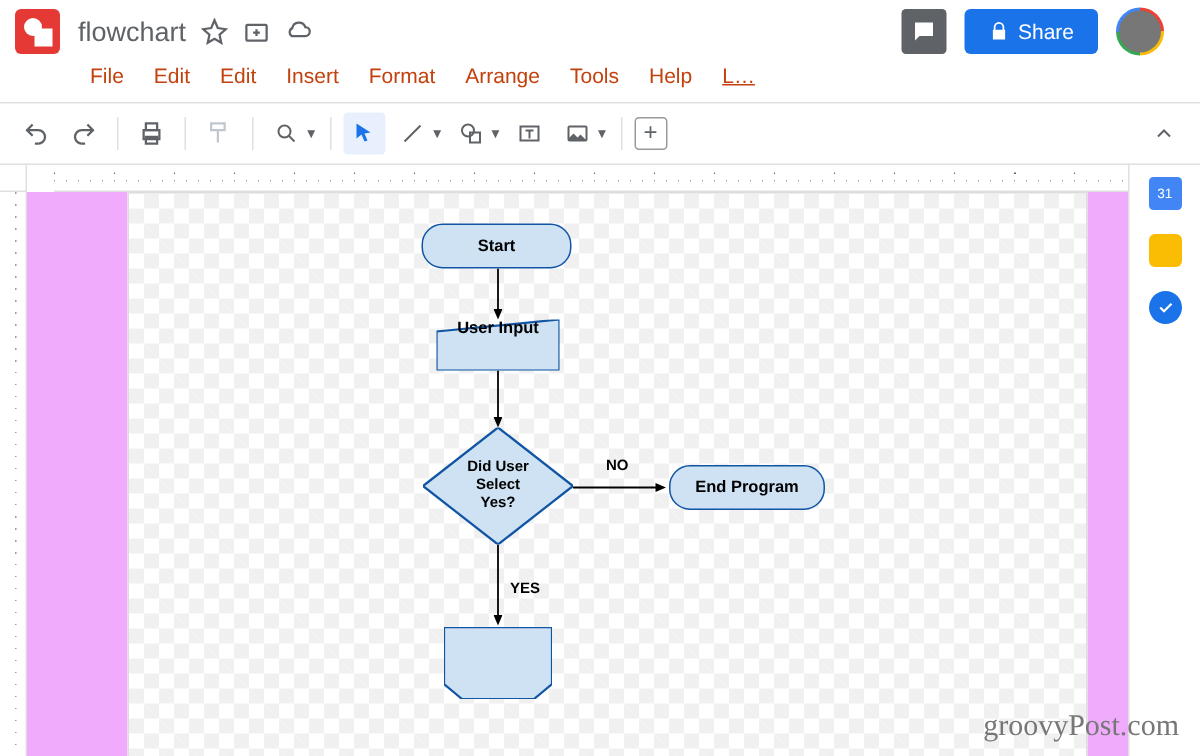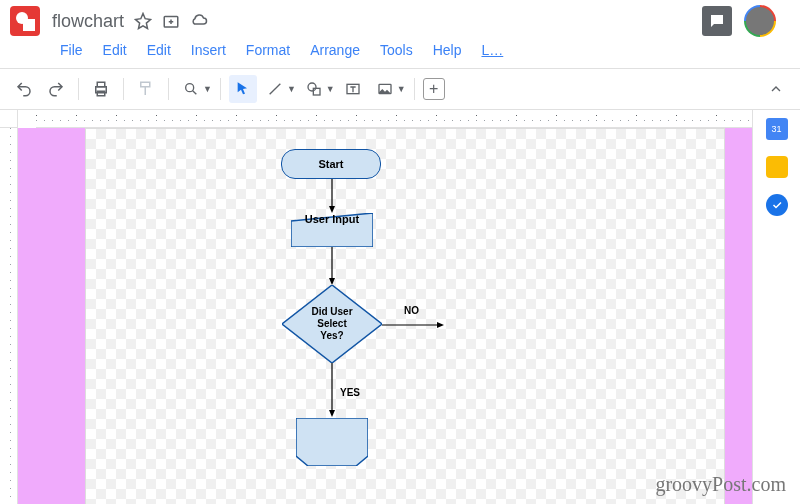--- a/index.html
+++ b/index.html
@@ -9,21 +9,21 @@
   .logo::before { content:""; position:absolute; width:12px; height:12px; background:#fff; border-radius:50%; top:6px; left:6px; }
   .logo::after { content:""; position:absolute; width:12px; height:12px; background:#fff; bottom:5px; right:5px; }
   .title { font-size: 18px; color:#5f6368; margin-left: 12px; }
   .head-icons { display:flex; gap:10px; margin-left:10px; align-items:center; }
   .head-icon { width:18px; height:18px; color:#5f6368; display:flex; align-items:center; justify-content:center; cursor:pointer; }
   .spacer { flex:1; }
   .comment-btn { width:30px; height:30px; background:#5f6368; border-radius:3px; display:flex; align-items:center; justify-content:center; margin-right:12px; cursor:pointer; }
   .share-btn { background:#1a73e8; color:#fff; border-radius:4px; padding:7px 16px; font-size:14px; font-weight:500; display:flex; align-items:center; gap:6px; cursor:pointer; margin-right:12px; }
   .avatar { width:32px; height:32px; border-radius:50%; background: conic-gradient(#ea4335 0 25%, #fbbc04 0 50%, #34a853 0 75%, #4285f4 0 100%); padding:2px; }
   .avatar-inner { width:100%; height:100%; border-radius:50%; background:#777; }
-  .menubar { display:flex; gap:4px; padding: 2px 10px 6px 52px; font-size:14px; color:#3b82f6; }
+  .menubar { display:flex; gap:4px; padding: 2px 10px 6px 52px; font-size:14px; color:#c2410c; }
   .menubar span { padding: 4px 8px; cursor:pointer; border-radius:3px; }
   .menubar span.overflow { text-decoration: underline; }
   .toolbar { border-top:1px solid #e0e0e0; border-bottom:1px solid #e0e0e0; display:flex; align-items:center; padding: 6px 10px; gap:4px; }
   .tb-btn { width:28px; height:28px; display:flex; align-items:center; justify-content:center; color:#5f6368; cursor:pointer; border-radius:3px; }
   .tb-sep { width:1px; height:22px; background:#e0e0e0; margin:0 4px; }
   .tb-btn.active { background:#e8f0fe; }
   .tb-dropdown { display:flex; align-items:center; }
   .tb-dropdown .caret { font-size:9px; color:#5f6368; margin-left:-2px; }
   .workspace { display:flex; height: calc(504px - 36px - 32px - 41px); }
   .canvas-area { flex:1; display:flex; flex-direction:column; overflow:hidden; }
@@ -92,20 +92,26 @@
           <path d="M18 16a4 4 0 0 0 0-8 6 6 0 0 0-11.5 1A4 4 0 0 0 6 16z"></path>
         </svg>
     </span>
   </div>
   <div class="spacer"></div>
   <div class="comment-btn">
     <svg width="18" height="18" viewBox="0 0 24 24" fill="#fff">
         <path d="M4 4h16v12H8l-4 4z"></path>
       </svg>
   </div>
+  <div class="share-btn">
+    <svg width="14" height="14" viewBox="0 0 24 24" fill="#fff">
+        <path d="M6 10V7a6 6 0 1 1 12 0v3h1v11H5V10zm2 0h8V7a4 4 0 0 0-8 0z"></path>
+      </svg>
+    <span>Share</span>
+  </div>
   <div class="avatar">
       <div class="avatar-inner"></div>
     </div>
 </div>
 
 <div class="menubar">
   <span>File</span>
   <span>Edit</span>
   <span>Edit</span>
   <span>Insert</span>
@@ -247,20 +253,23 @@
 Yes?</span>
                 </div>
             </div>
 
             <svg class="arrow" style="left:296px; top:192px;" width="64" height="8">
               <line x1="0" y1="4" x2="56" y2="4" stroke="#000" stroke-width="1.2"></line>
               <polygon points="62,4 55,1 55,7" fill="#000"></polygon>
             </svg>
             <div class="arrow-label" style="left:318px; top:176px;">NO</div>
 
+            <div class="shape terminator" style="left:360px; top:181px; width:104px; height:30px;">
+              <span>End Program</span>
+            </div>
 
             <svg class="arrow" style="left:243px; top:234px;" width="6" height="56">
               <line x1="3" y1="0" x2="3" y2="48" stroke="#000" stroke-width="1.2"></line>
               <polygon points="3,54 0,47 6,47" fill="#000"></polygon>
             </svg>
             <div class="arrow-label" style="left:254px; top:258px;">YES</div>
 
             <div class="card-shape" style="left:210px; top:289px; width:72px; height:48px;">
               <svg width="72" height="48">
                   <polygon points="0,0 72,0 72,38 60,48 12,48 0,38" fill="#cfe2f3" stroke="#1155a5" stroke-width="1.5"></polygon>

